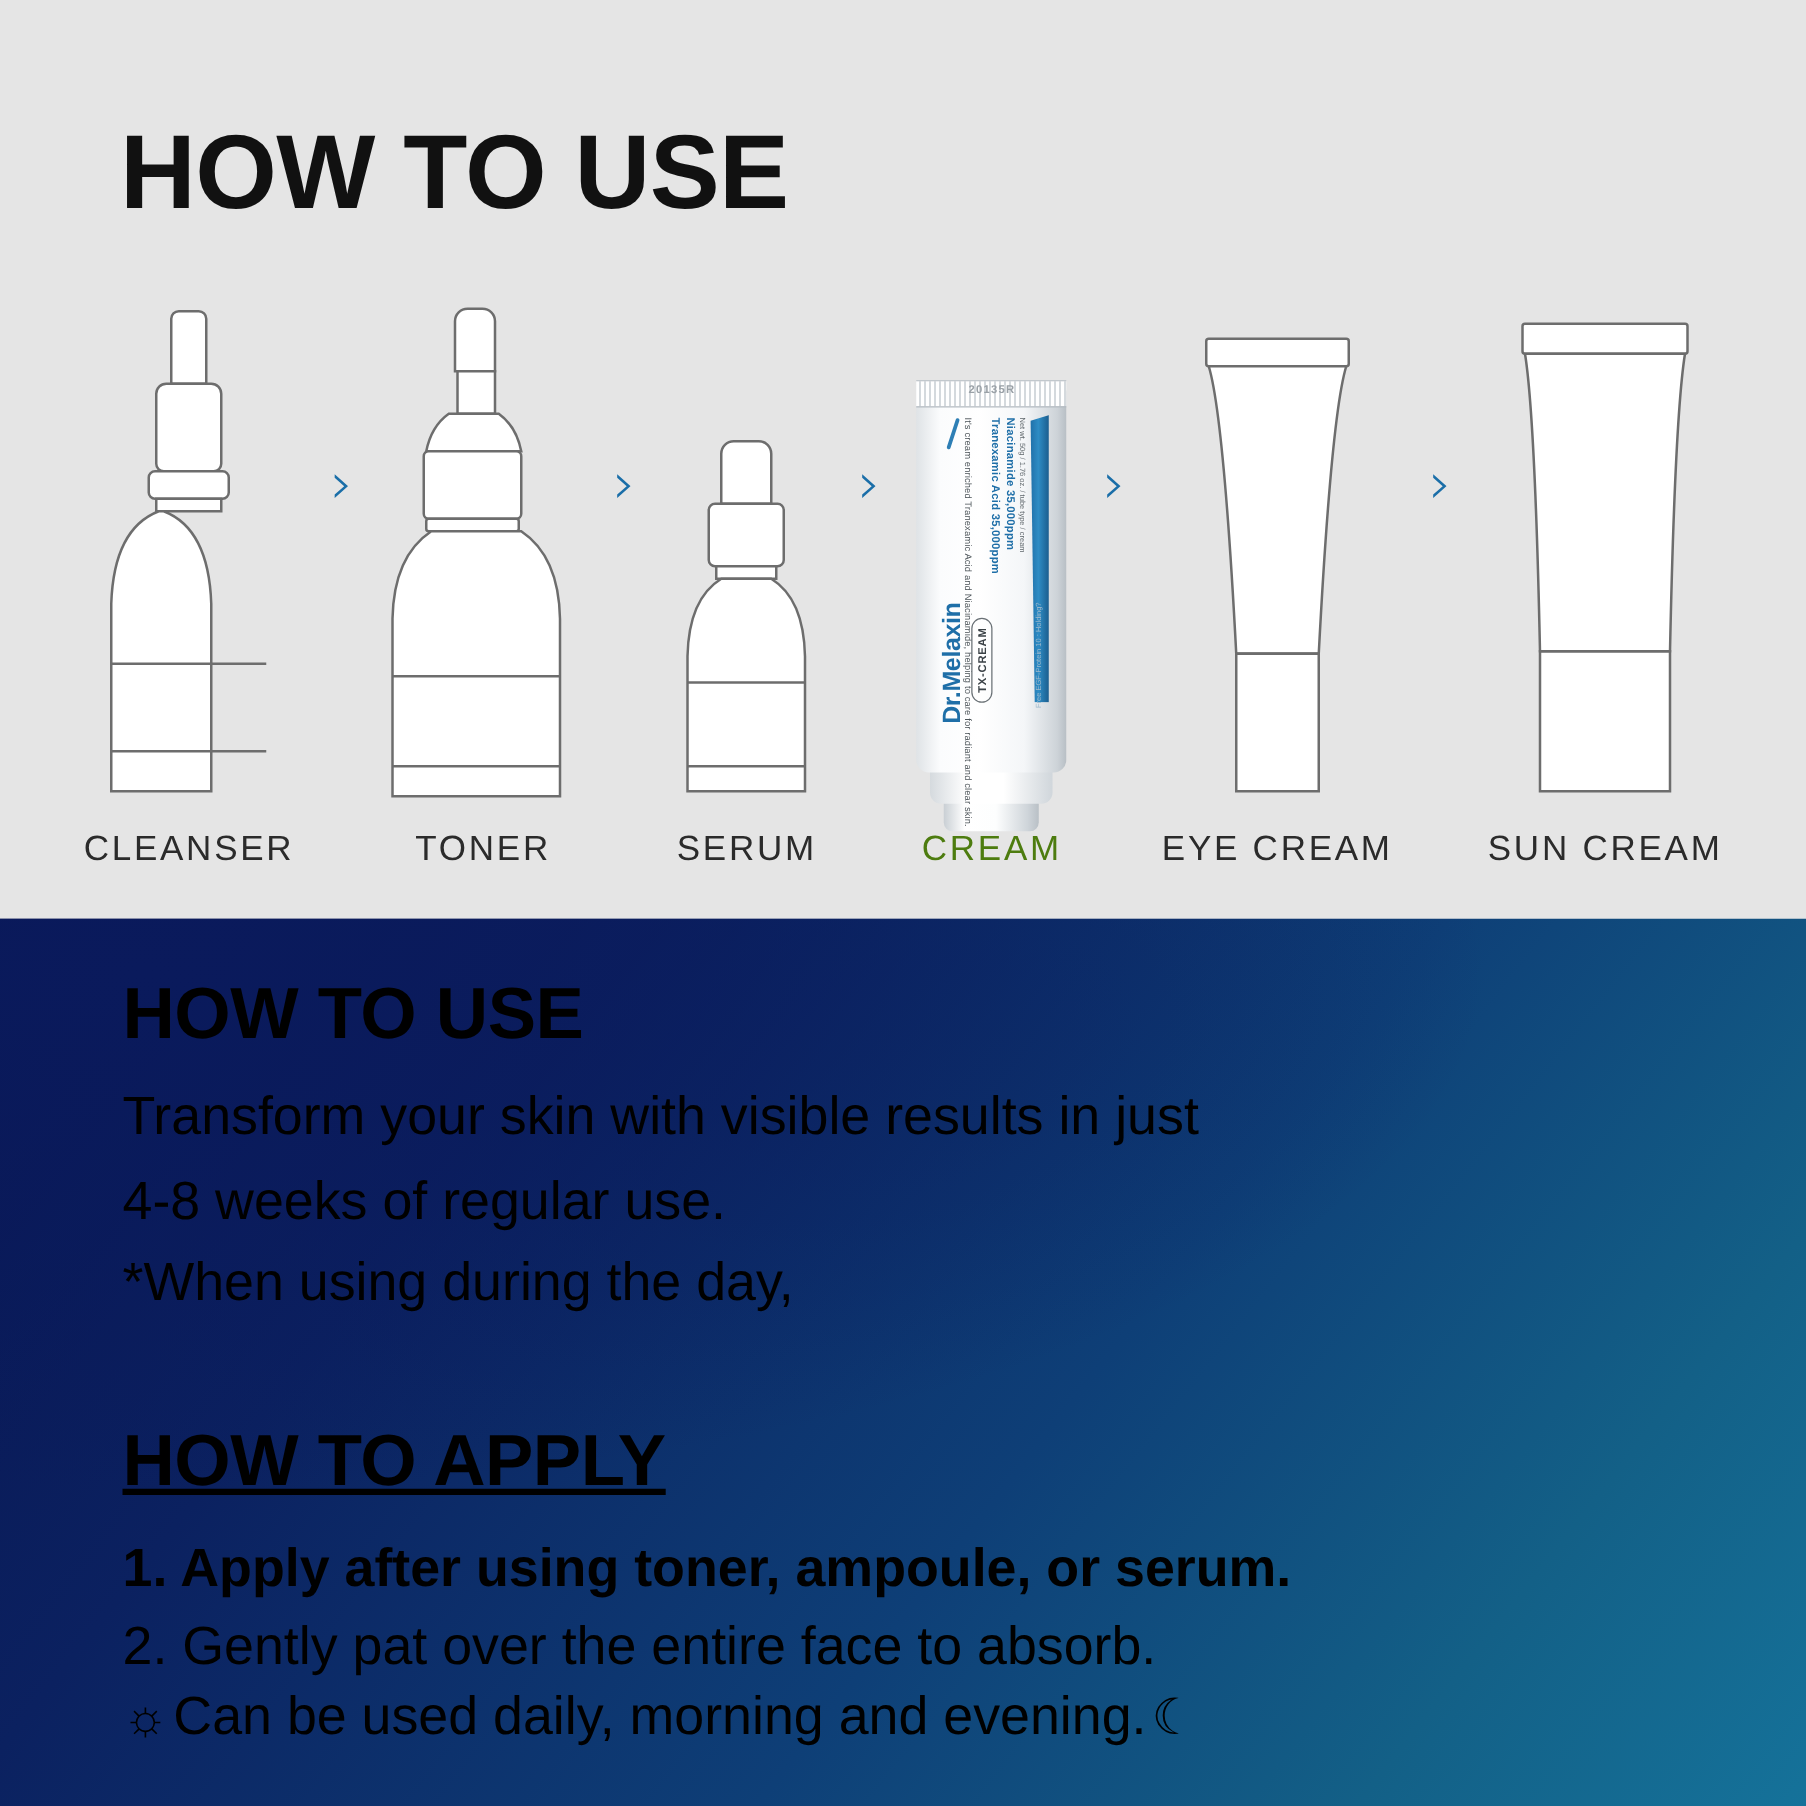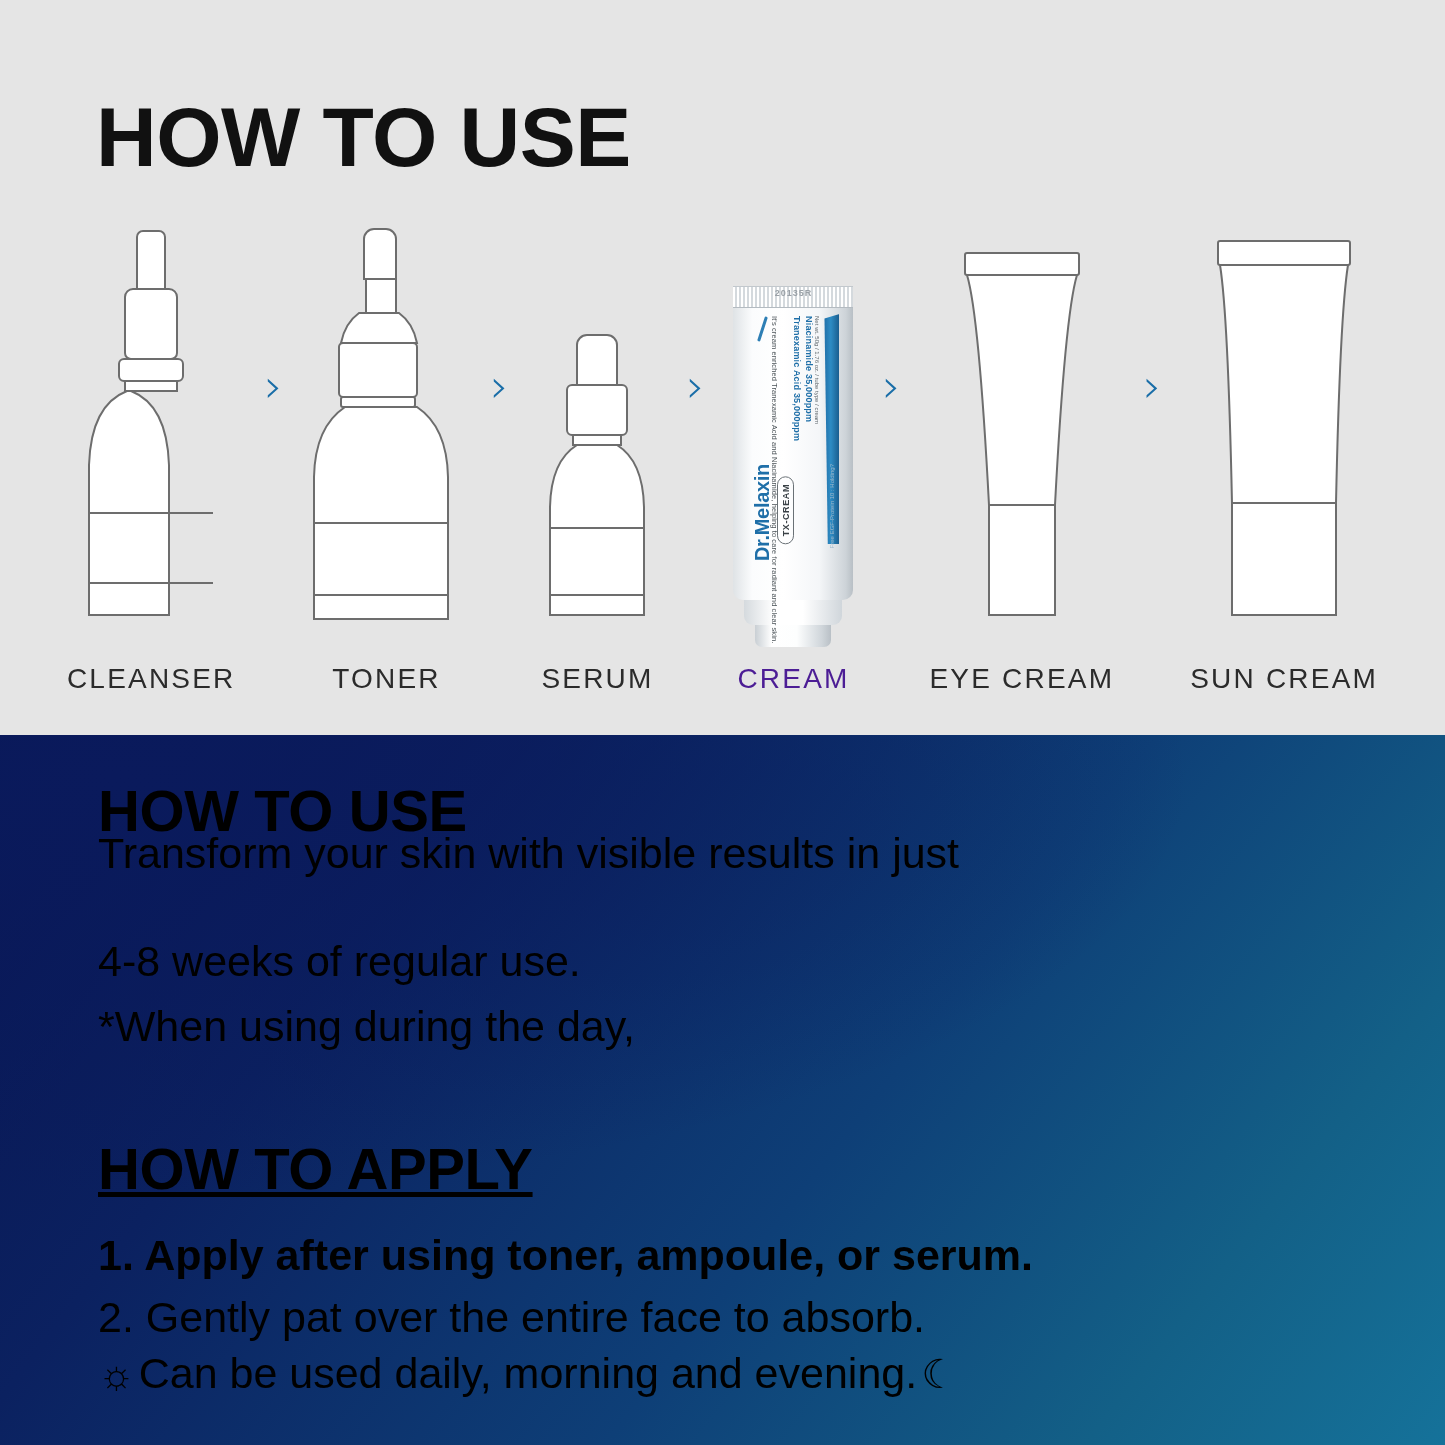--- a/index.html
+++ b/index.html
@@ -27,25 +27,25 @@
     position:absolute; left:0; top:215px; width:1445px; height:480px;
     display:flex; align-items:flex-end; justify-content:center;
   }
   .step {
     position:relative;
     display:flex; flex-direction:column; align-items:center; justify-content:flex-end;
     height:480px;
   }
   .art { position:relative; height:400px; display:flex; align-items:flex-end; justify-content:center; }
   .step-label {
-    margin-top:40px;
+    margin-top:22px;
     font-size:28px; font-weight:300; letter-spacing:2.2px;
     color:#2b2b2b; white-space:nowrap;
   }
-  .step-label.active { color:#4c1d95; font-weight:400; }
+  .step-label.active { color:#4d7c0f; font-weight:400; }
 
   .chev {
     display:flex; align-items:center; justify-content:center;
     height:480px; padding-bottom:138px;
     color:#1a6ea8; font-size:46px; font-weight:300;
     font-family:"DejaVu Sans", sans-serif;
     width:76px;
   }
 
   svg.vessel { display:block; overflow:visible; }
@@ -267,21 +267,21 @@
         <div class="step-label">SUN CREAM</div>
       </div>
 
     </div>
   </div>
 
   <div id="bottom-panel"></div>
 
   <div class="b-h1" id="b-h1-use">HOW TO USE</div>
 
-  <div class="b-line" style="top:832px;">Transform your skin with visible results in just</div>
+  <div class="b-line" style="top:872px;">Transform your skin with visible results in just</div>
   <div class="b-line" style="top:940px;">4-8 weeks of regular use.</div>
   <div class="b-line" style="top:1005px;">*When using during the day,</div>
 
   <div class="b-h1" id="b-h1-apply">HOW TO APPLY</div>
 
   <div class="b-line" style="top:1234px;font-weight:bold;">1.  Apply after using toner, ampoule, or serum.</div>
   <div class="b-line" style="top:1296px;">2. Gently pat over the entire face to absorb.</div>
 
   <div class="b-line" style="top:1352px; display:flex; align-items:center; gap:4px;">
     <span class="sunmoon">☼</span>

